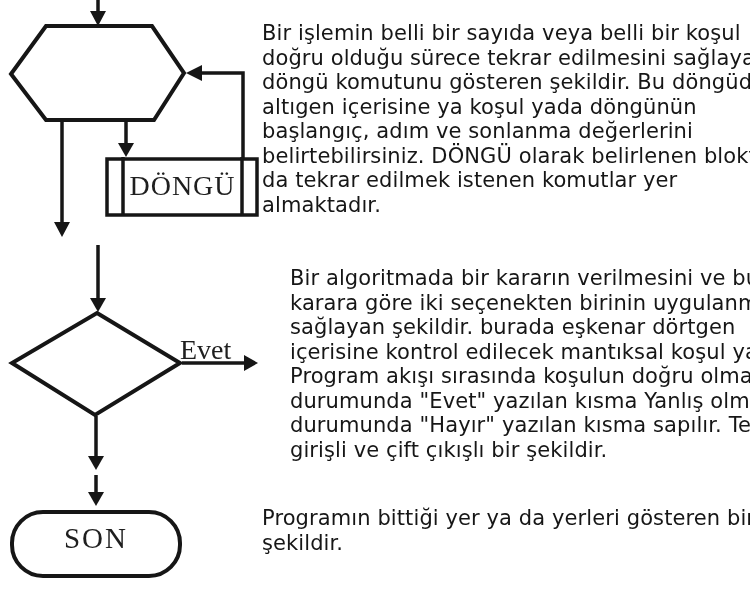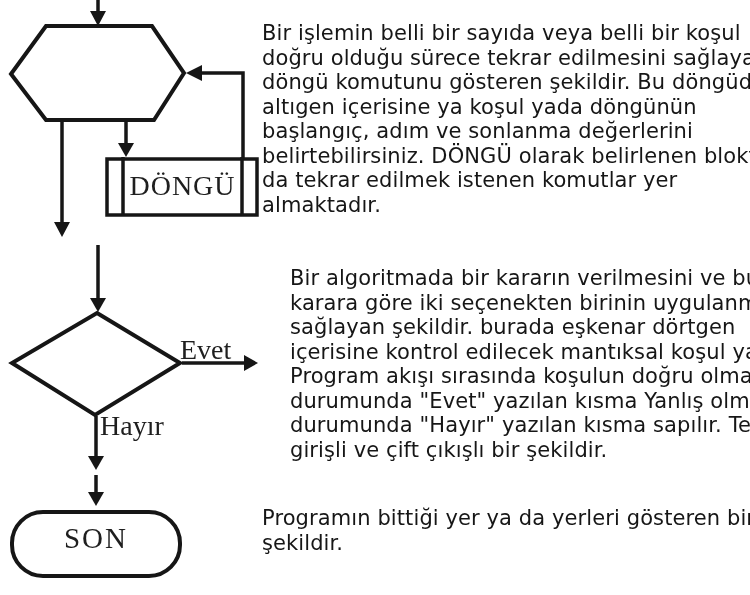--- a/index.html
+++ b/index.html
@@ -116,21 +116,20 @@
 
     <g>
       <rect x="12" y="512" width="168" height="64" rx="31" fill="#ffffff" stroke-width="4"></rect>
     </g>
   </svg>
 
   <div class="flow-label boxed label-dongu">DÖNGÜ</div>
 
   <div class="flow-label label-evet">Evet</div>
 
-  <div class="flow-label label-hayir">Hayır</div>
 
   <div class="flow-label boxed label-son">SON</div>
 
   <div class="para p-loop">Bir işlemin belli bir sayıda veya belli bir koşul
 doğru olduğu sürece tekrar edilmesini sağlayan
 döngü komutunu gösteren şekildir. Bu döngüde
 altıgen içerisine ya koşul yada döngünün
 başlangıç, adım ve sonlanma değerlerini
 belirtebilirsiniz. DÖNGÜ olarak belirlenen blokta
 da tekrar edilmek istenen komutlar yer

